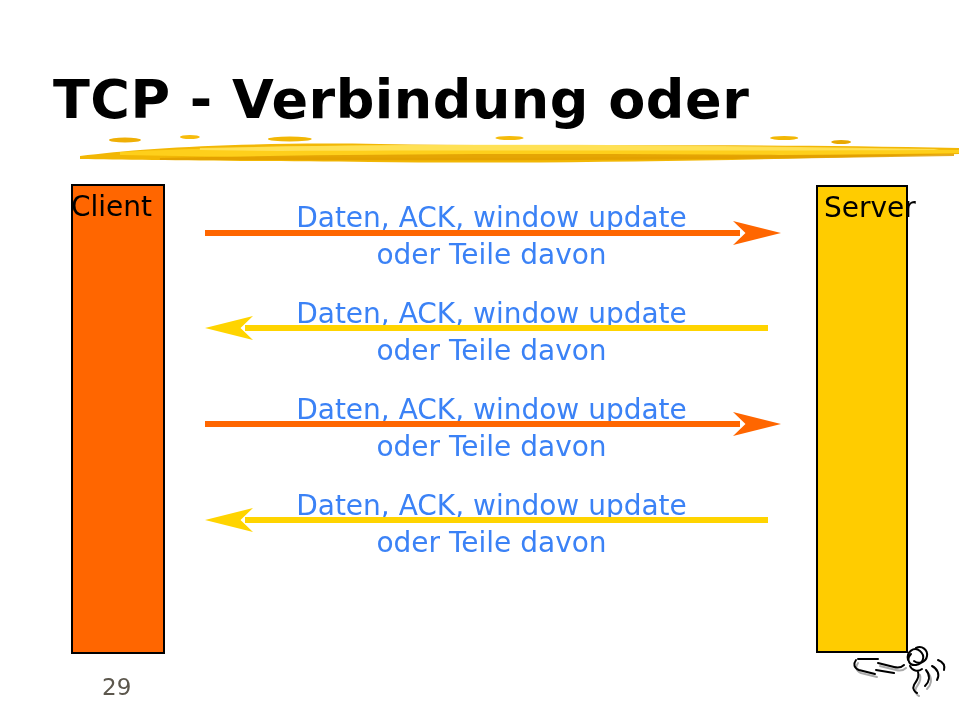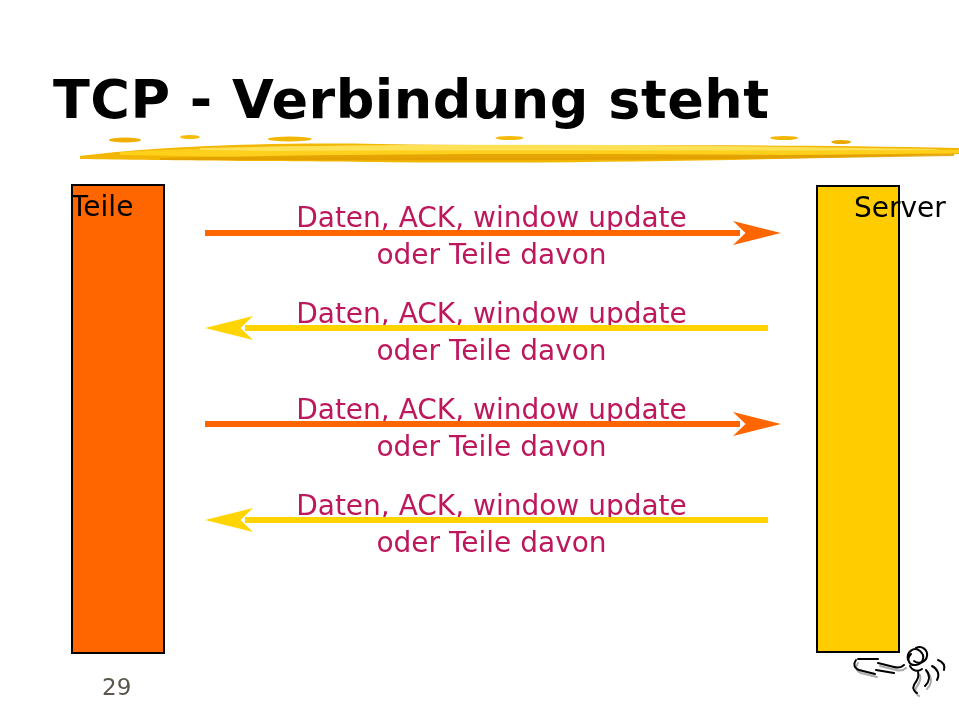--- a/index.html
+++ b/index.html
@@ -15,27 +15,27 @@
     font-size:54px;font-weight:bold;color:#000;
     letter-spacing:0.5px;white-space:nowrap;
   }
   .brush{position:absolute;left:80px;top:133px;width:879px;height:38px;}
   .node{
     position:absolute;top:184px;width:94px;height:470px;
     border:2px solid #000;box-sizing:border-box;
     font-size:28px;color:#000;white-space:nowrap;overflow:visible;
   }
   .node-client{left:71px;z-index:2;}
-  .node-server{left:816px;top:185px;height:468px;width:84px;z-index:2;padding-left:30px;}
+  .node-server{left:816px;top:185px;height:468px;width:92px;z-index:2;}
   .node-label{display:block;margin-top:4px;}
   .node-client .node-label{margin-left:-2px;}
   .node-server .node-label{margin-left:6px;}
   .msg-text{
     position:absolute;left:205px;width:573px;
-    text-align:center;font-size:28px;line-height:38px;color:#be185d;
+    text-align:center;font-size:28px;line-height:38px;color:#3b82f6;
     white-space:nowrap;
   }
   .shaft{position:absolute;height:6px;}
   .head{position:absolute;width:48px;height:24px;}
   .head-right{clip-path:polygon(0% 0%,100% 50%,0% 100%,26% 50%);}
   .head-left{clip-path:polygon(100% 0%,0% 50%,100% 100%,74% 50%);}
   
   .t0a{top:199px;} .t0b{top:236px;}
   .a0s{left:205px;top:230px;width:535px;} .a0h{left:733px;top:221px;}
   
@@ -51,37 +51,37 @@
     position:absolute;left:54px;top:674px;
     font-size:23px;color:#5C574D;margin-left:48px;
   }
   .hand-clipart{position:absolute;left:852px;top:640px;z-index:1;}
 </style>
 </head>
 <body>
 
 <div class="slide">
 
-  <div class="title">TCP - Verbindung steht</div>
+  <div class="title">TCP - Verbindung oder</div>
 
   <svg class="brush" viewBox="0 0 880 38" preserveAspectRatio="none">
     <path fill="#F2B705" d="M0,23 C60,15 160,9 300,11 C470,14 650,10 880,15 L880,21 C690,27 470,31 290,29 C150,28 55,27 0,26 Z"></path>
     <path fill="#FFD21E" opacity="0.9" d="M40,19 C180,12 400,10 640,14 L880,17 L880,20 C640,24 380,26 160,24 L40,22 Z"></path>
     <path fill="#E09E00" opacity="0.85" d="M80,25 C260,21 480,20 700,22 L875,21 L875,23 C660,27 420,28 200,27 L80,27 Z"></path>
     <path fill="#FFE564" opacity="0.8" d="M120,15 C300,11 520,11 720,14 L860,16 L855,17 C640,18 400,17 200,18 L120,17 Z"></path>
     <ellipse cx="45" cy="7" rx="16" ry="2.5" fill="#EFAF06"></ellipse>
     <ellipse cx="110" cy="4" rx="10" ry="2" fill="#F7BC0C"></ellipse>
     <ellipse cx="210" cy="6" rx="22" ry="2.5" fill="#F2B705"></ellipse>
     <ellipse cx="430" cy="5" rx="14" ry="2" fill="#F5BB0A"></ellipse>
     <ellipse cx="705" cy="5" rx="14" ry="2" fill="#F2B705"></ellipse>
     <ellipse cx="762" cy="9" rx="10" ry="2" fill="#E8A800"></ellipse>
   </svg>
 
   <div class="node node-client" style="background-color: rgb(255, 102, 0);">
-    <span class="node-label">Teile</span>
+    <span class="node-label">Client</span>
   </div>
 
   <div class="node node-server" style="background-color: rgb(255, 204, 0);">
     <span class="node-label">Server</span>
   </div>
 
   <div class="msg-text t0a">Daten, ACK, window update</div>
   <div class="shaft a0s" style="background-color: rgb(255, 102, 0);"></div>
   <div class="head head-right a0h" style="background-color: rgb(255, 102, 0);"></div>
   <div class="msg-text t0b">oder Teile davon</div>

